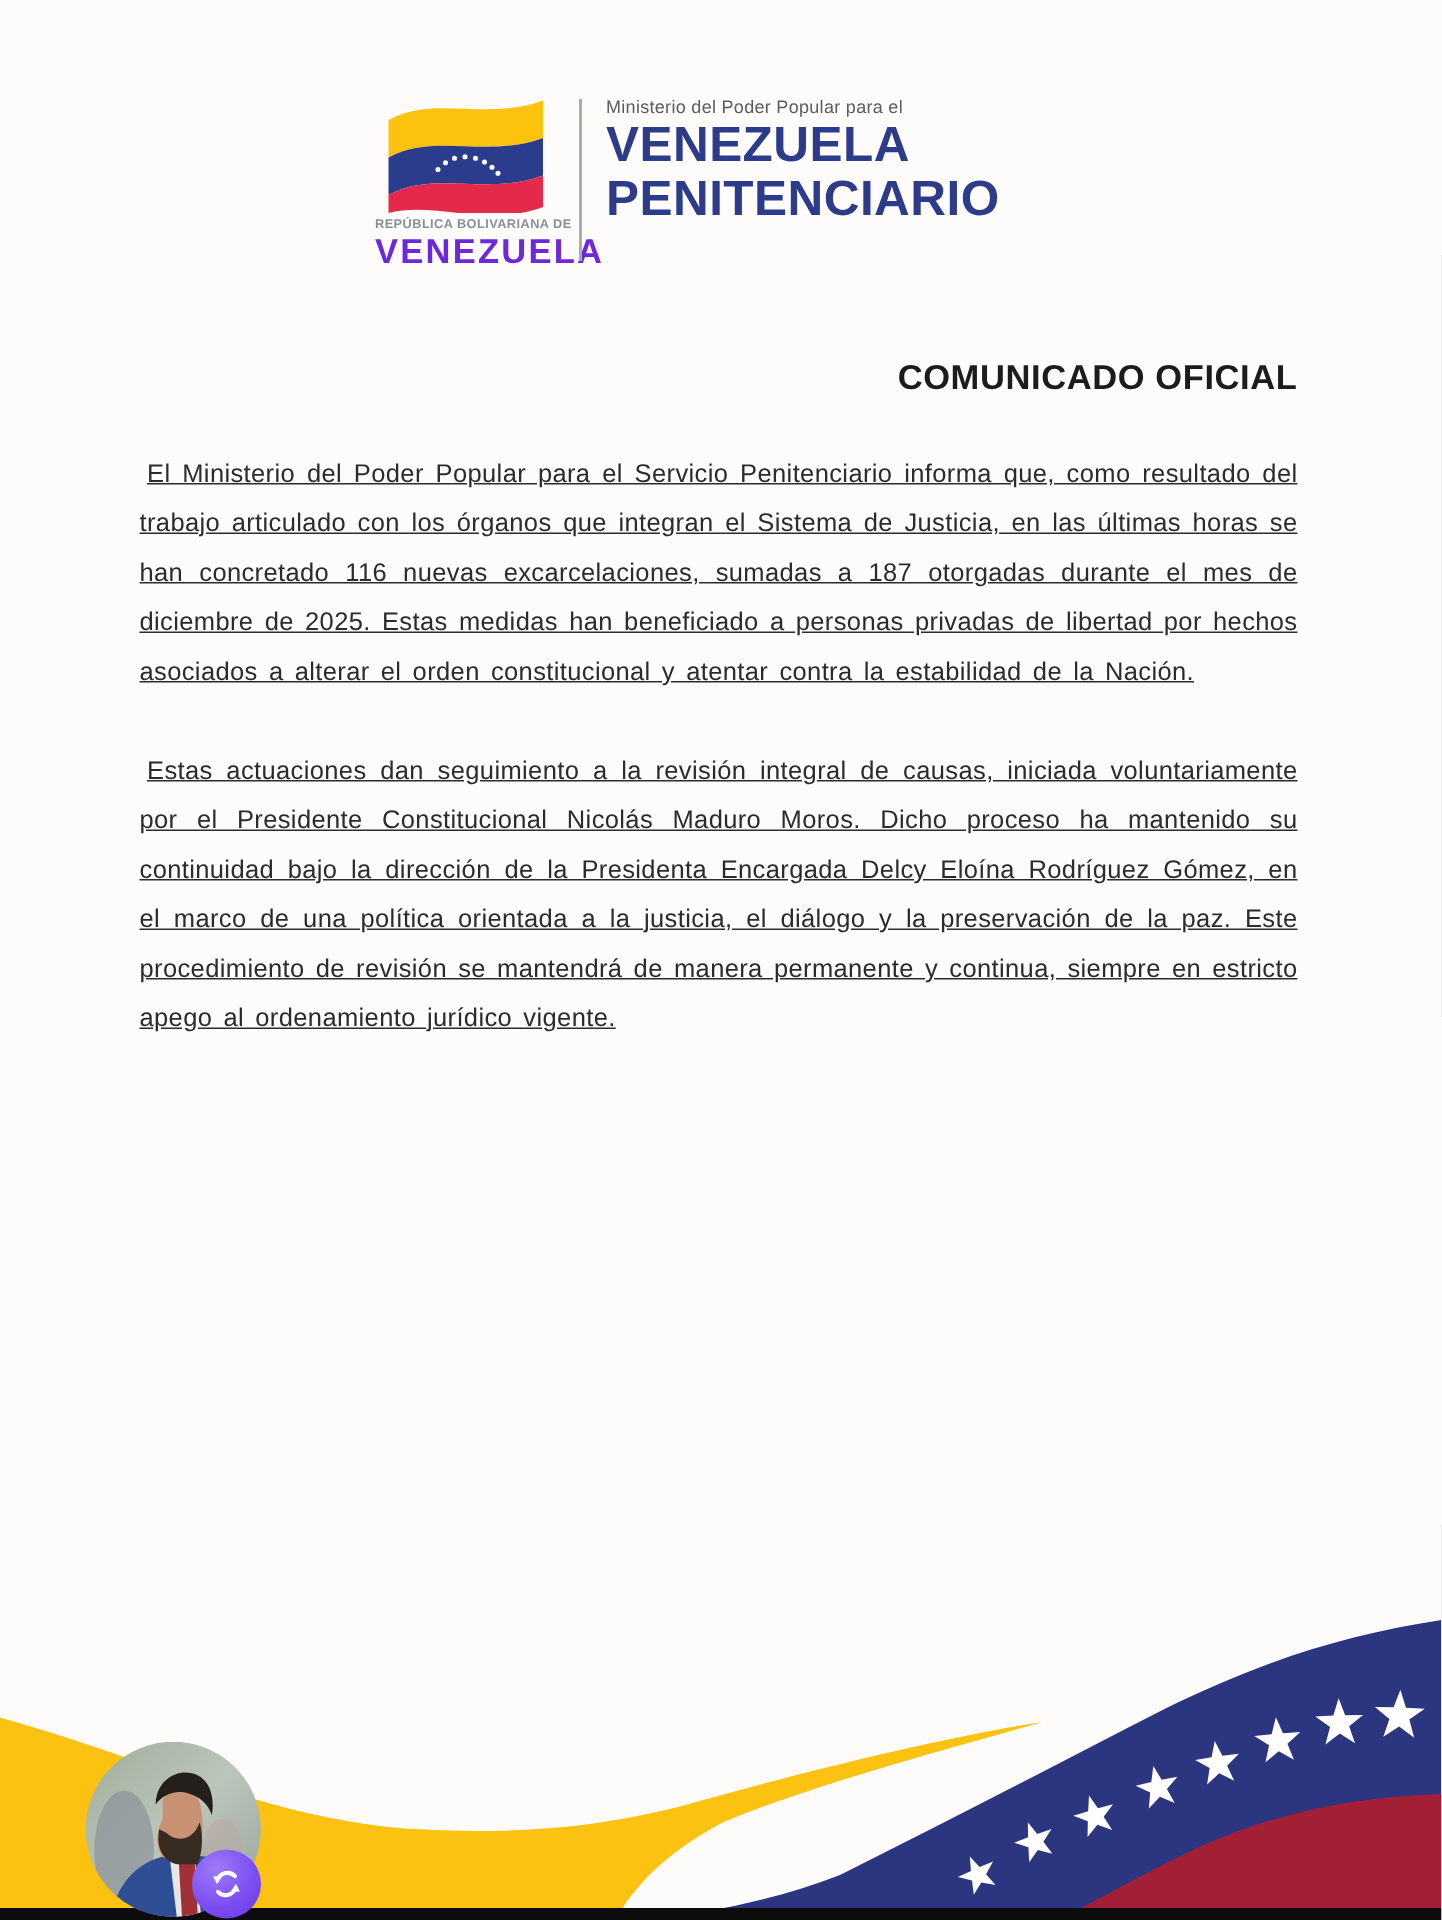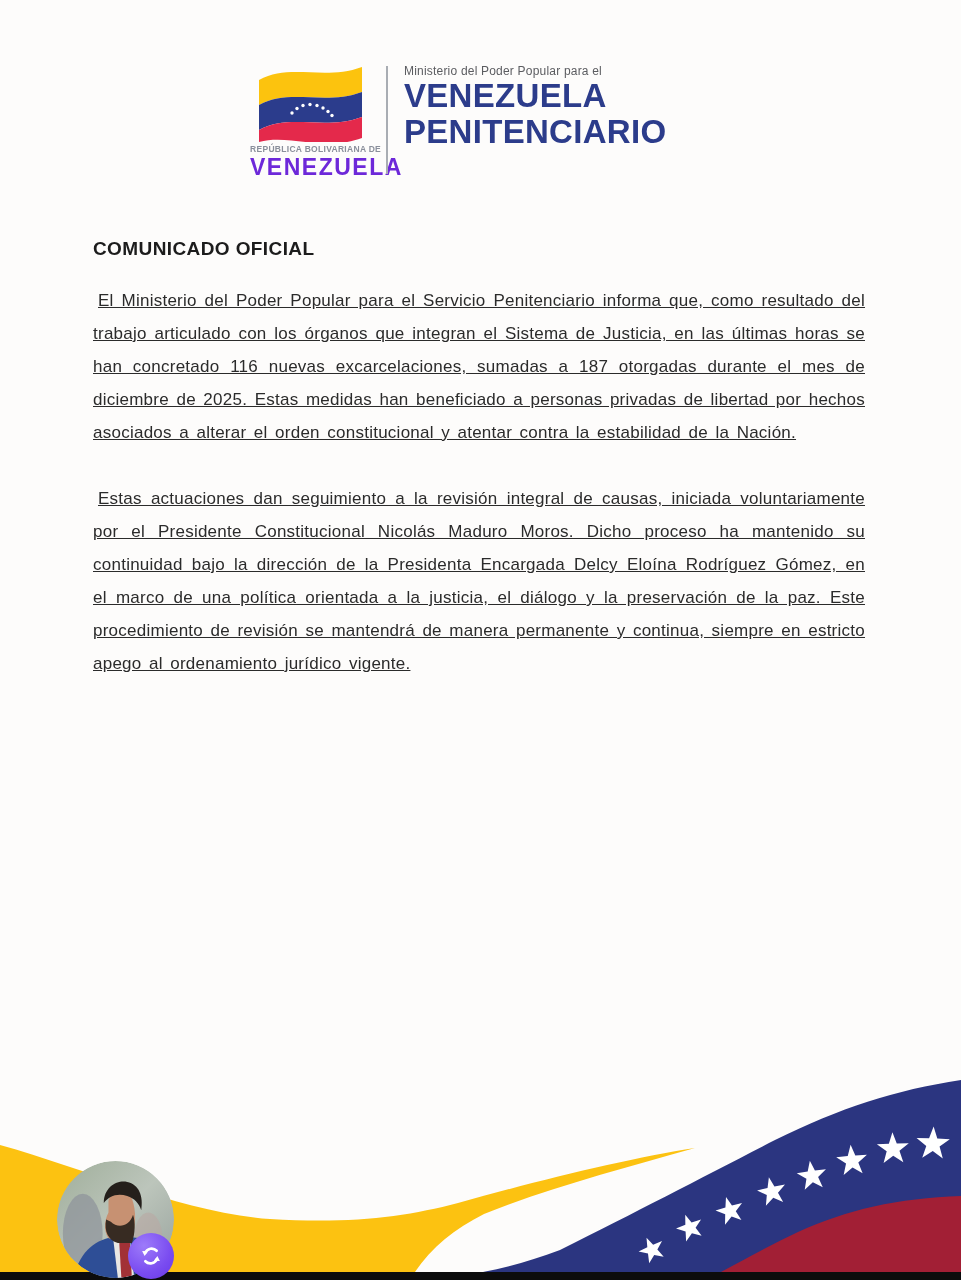--- a/index.html
+++ b/index.html
@@ -28,22 +28,22 @@
   .ministry { position:absolute; left:404px; top:64px; }
   .ministry .pretitle { font-size:12px; color:#5b5c60; letter-spacing:.2px; }
   .ministry .m-name {
     font-size:33px; font-weight:800; line-height:1.1; letter-spacing:.3px;
     color:var(--navy,#2c3c8b);
   }
 
   
   main { position:absolute; left:93px; top:238px; width:772px; }
   h1.doc-title {
-    text-align:left; font-size:19px; font-weight:bold; letter-spacing:.4px;
-    color:#1c1c1c; margin-bottom:24px;
+    text-align:right; font-size:23px; font-weight:bold; letter-spacing:.4px;
+    color:#1c1c1c; margin-bottom:34px;
   }
   main p {
     font-size:17px; line-height:33px; letter-spacing:.25px; word-spacing:2.5px;
     color:var(--text,#2b2b2b); text-align:justify; text-indent:5px;
     margin-bottom:33px;
     text-decoration:underline;
   }
   .dateline {
     text-align:center; font-size:24.5px; font-weight:bold; color:#1d1d1d;
     letter-spacing:.3px;

